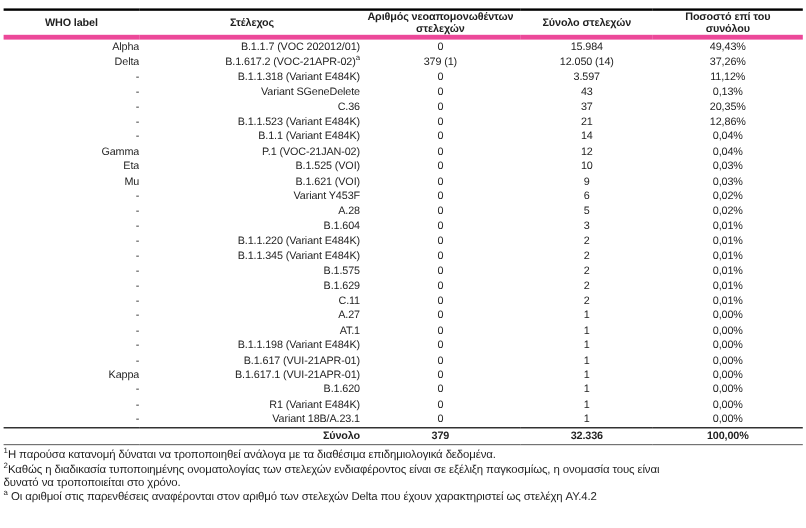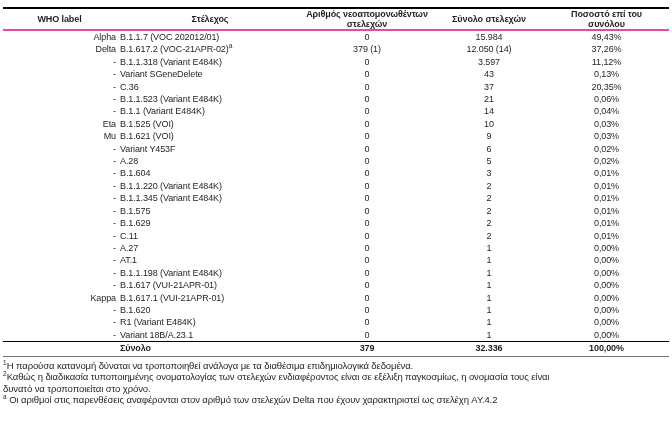--- a/index.html
+++ b/index.html
@@ -11,37 +11,37 @@
   }
   .page{position:relative;width:672px;height:440px;}
   table.variants{
     border-collapse:collapse;table-layout:fixed;
     width:666px;margin:7px 3px 0 3px;
     font-size:9px;letter-spacing:-0.1px;
   }
   col.c1{width:113px;} col.c2{width:184px;} col.c3{width:134px;}
   col.c4{width:110px;} col.c5{width:125px;}
   thead tr{
-    border-top:2px solid #000;border-bottom:2px solid #ec4899;
+    border-top:2px solid #000;border-bottom:4px solid #ec4899;
     height:19px;
   }
   th{
     font-weight:bold;vertical-align:middle;text-align:center;
     padding:0;line-height:10px;font-size:9px;
   }
   th.c2{text-align:center;padding-left:4px;}
   .hwrap{display:inline-block;vertical-align:middle;}
   .w3{max-width:128px;}
   .w5{max-width:86px;}
   tbody td{
     height:12.4px;padding:0;line-height:12.4px;
     white-space:nowrap;overflow:hidden;
   }
   td.c1{text-align:right;}
-  td.c2{text-align:left;padding-left:4px;}
+  td.c2{text-align:right;padding-left:4px;}
   td.c3,td.c4,td.c5{text-align:center;}
   tfoot tr{
     border-top:1px solid #000;border-bottom:1px solid #737373;
     height:13.5px;
   }
   tfoot td{font-weight:bold;padding:0;line-height:13.5px;}
   sup.sup{font-size:6.5px;line-height:0;vertical-align:super;letter-spacing:0;}
   .footnotes{
     margin:3px 3px 0 3px;font-size:9.5px;letter-spacing:-0.1px;
   }
@@ -109,31 +109,38 @@
     <td class="c3">0</td>
     <td class="c4">37</td>
     <td class="c5">20,35%</td>
   </tr>
 
   <tr>
     <td class="c1">-</td>
     <td class="c2"><span class="strain-text">B.1.1.523 (Variant E484K)</span><sup class="sup"></sup></td>
     <td class="c3">0</td>
     <td class="c4">21</td>
-    <td class="c5">0,06%</td>
+    <td class="c5">12,86%</td>
   </tr>
 
   <tr>
     <td class="c1">-</td>
     <td class="c2"><span class="strain-text">B.1.1 (Variant E484K)</span><sup class="sup"></sup></td>
     <td class="c3">0</td>
     <td class="c4">14</td>
     <td class="c5">0,04%</td>
   </tr>
 
+  <tr>
+    <td class="c1">Gamma</td>
+    <td class="c2"><span class="strain-text">P.1 (VOC-21JAN-02)</span><sup class="sup"></sup></td>
+    <td class="c3">0</td>
+    <td class="c4">12</td>
+    <td class="c5">0,04%</td>
+  </tr>
 
   <tr>
     <td class="c1">Eta</td>
     <td class="c2"><span class="strain-text">B.1.525 (VOI)</span><sup class="sup"></sup></td>
     <td class="c3">0</td>
     <td class="c4">10</td>
     <td class="c5">0,03%</td>
   </tr>
 
   <tr>

